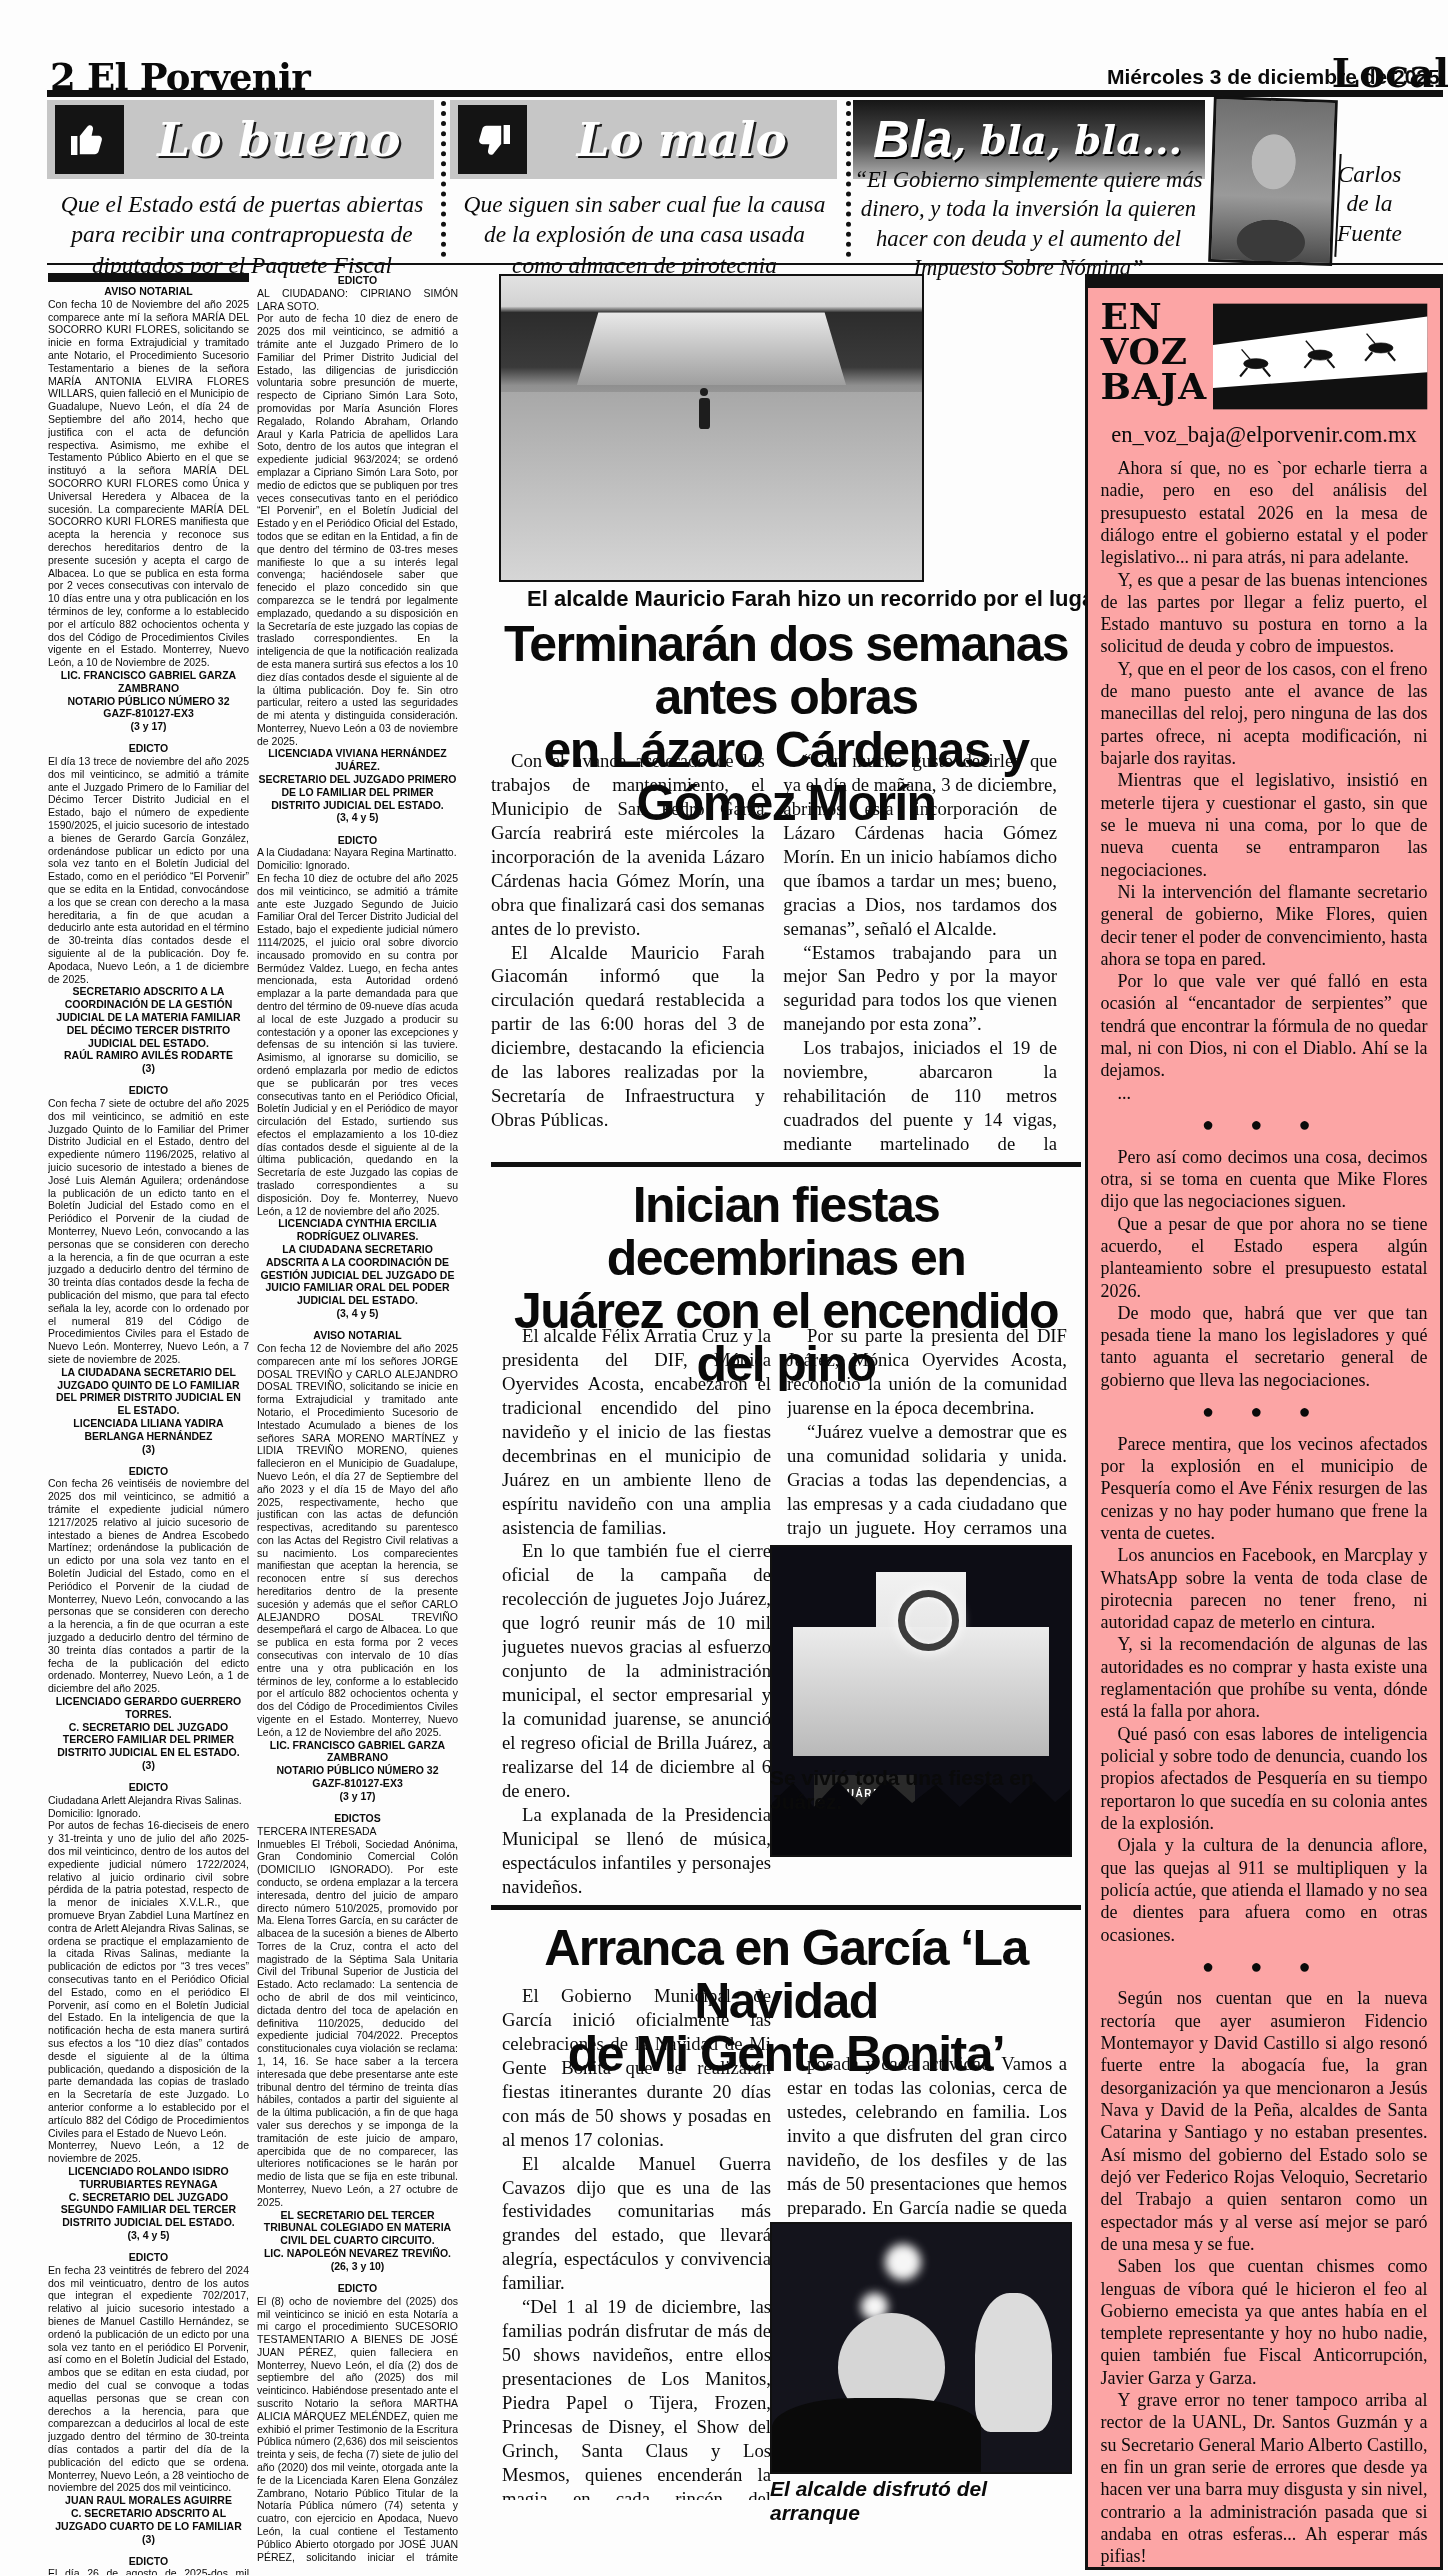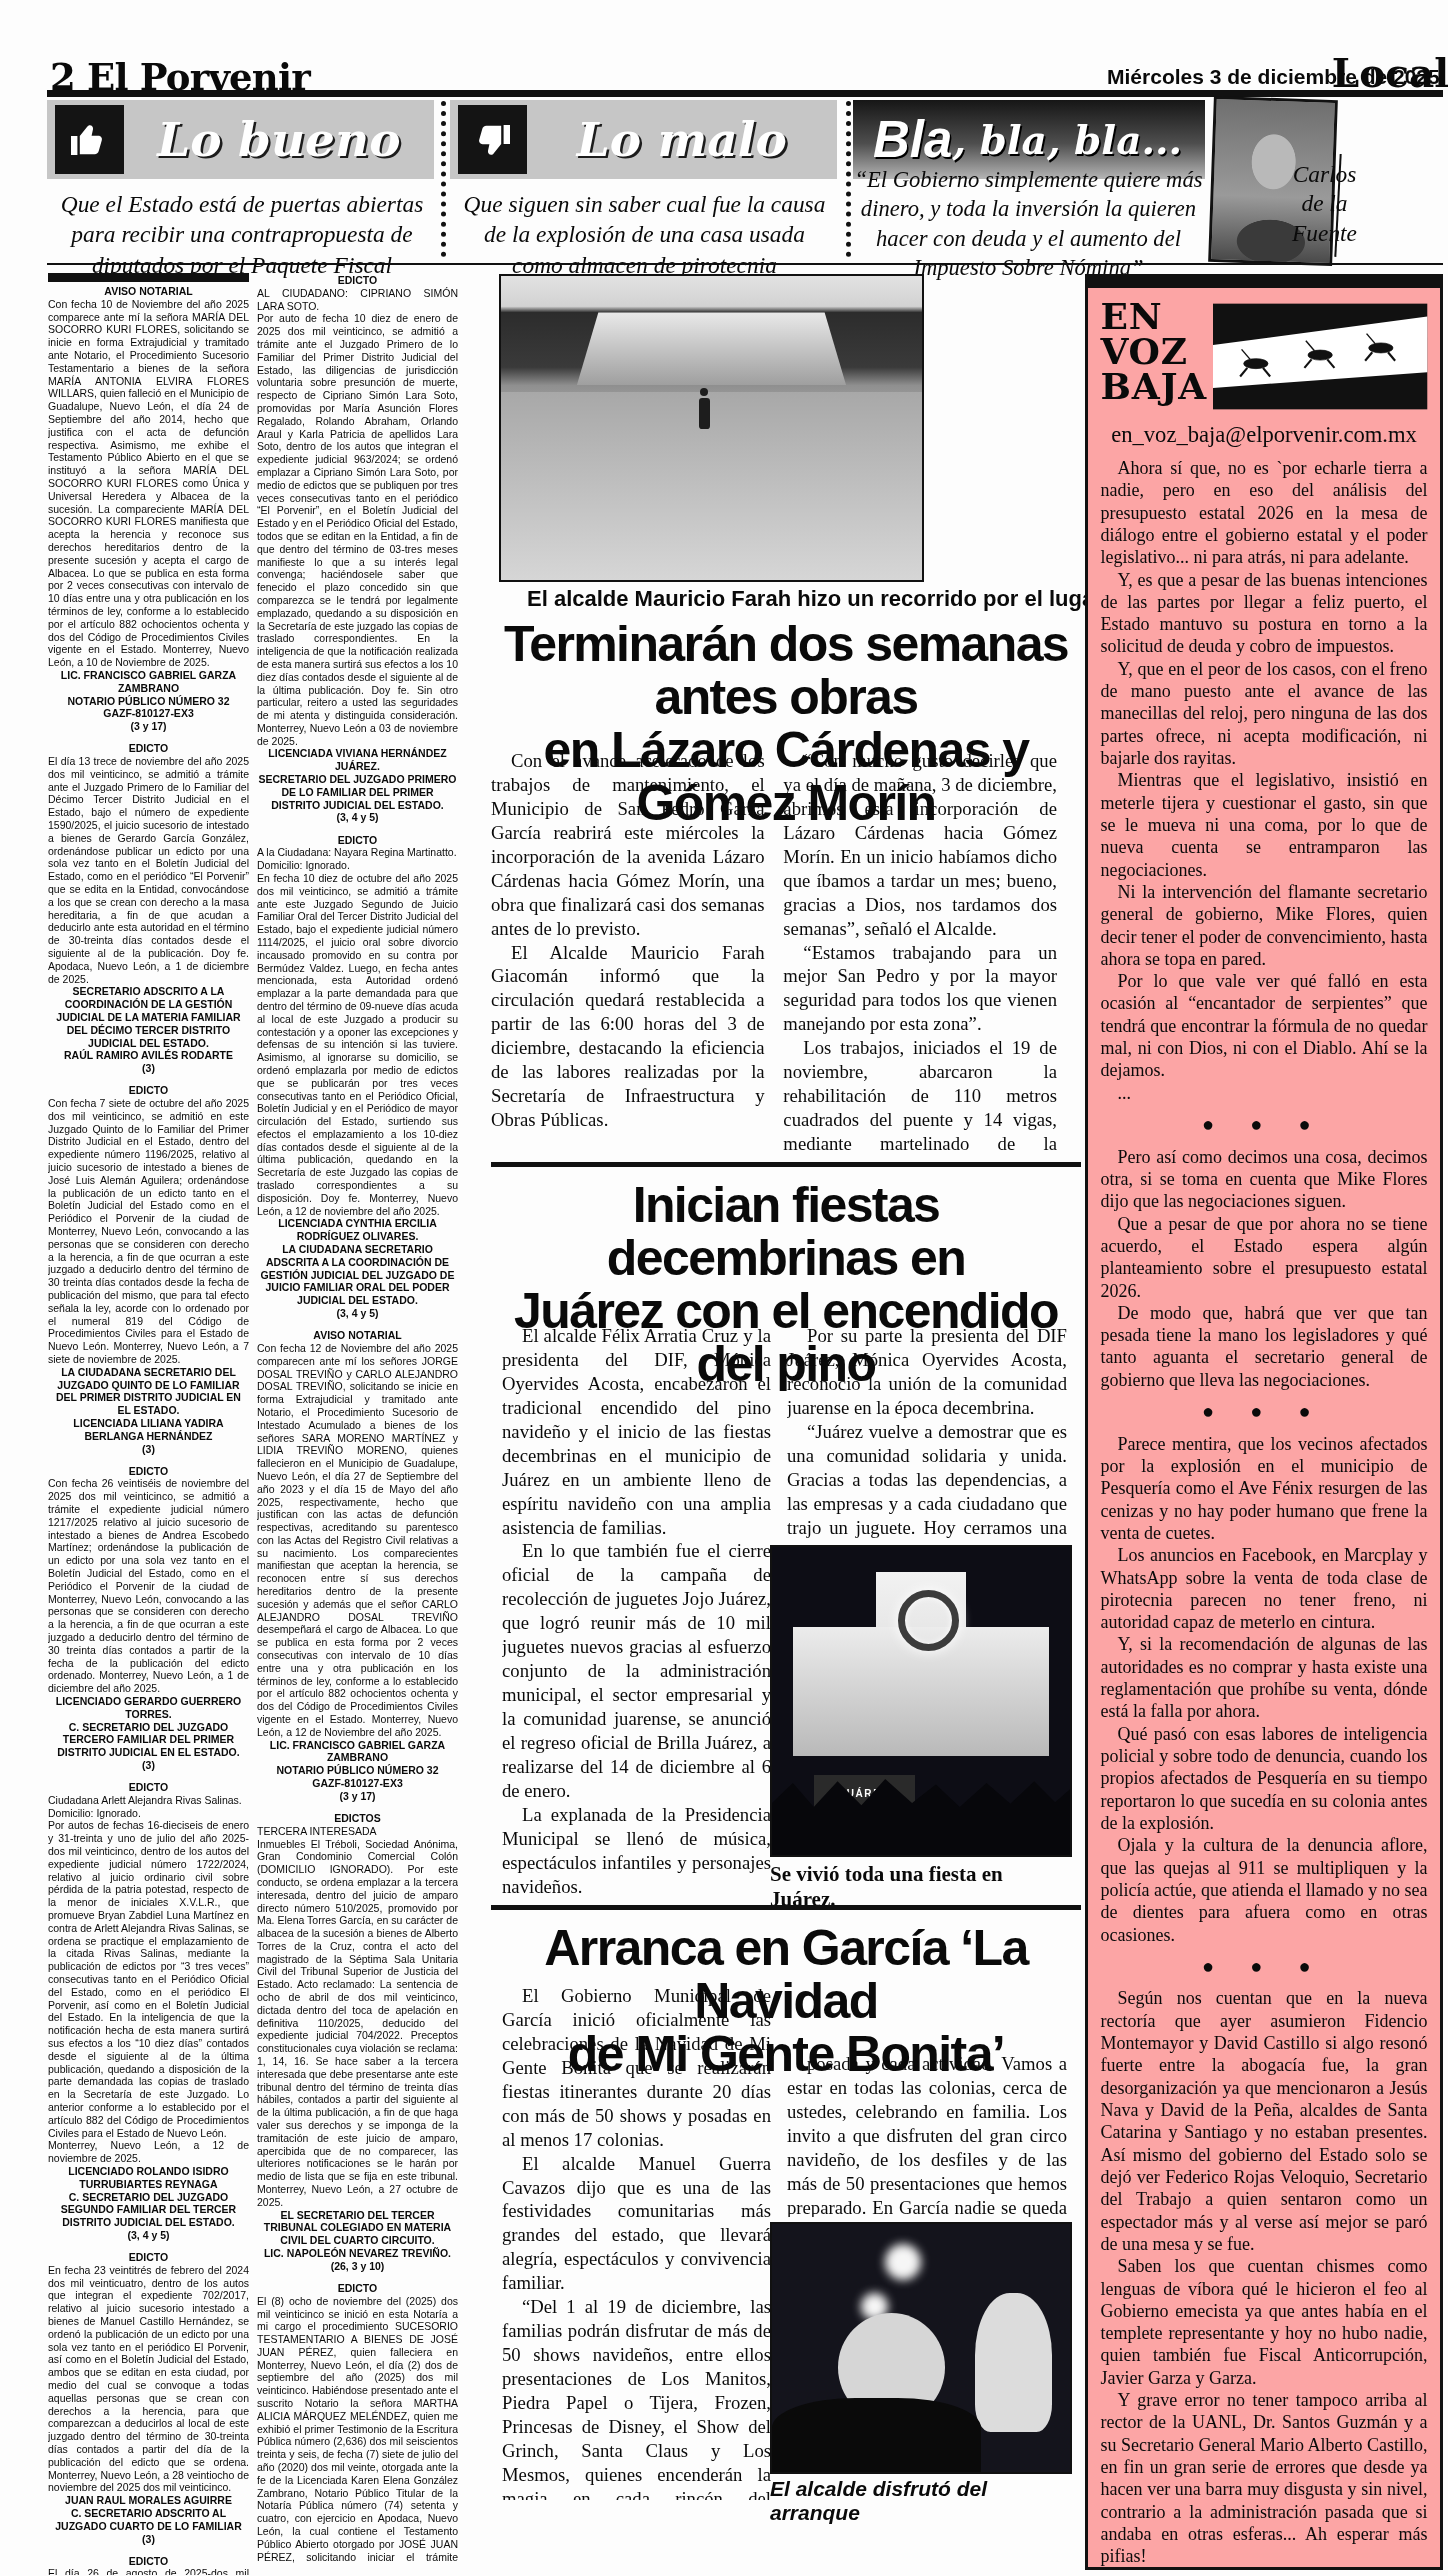--- a/index.html
+++ b/index.html
@@ -29,21 +29,21 @@
             font-size:39px;color:#fff;text-shadow:1.6px 1.6px 0 #000;}
   .vsep{position:absolute;top:101px;height:156px;width:0;border-left:5.5px dotted #111;}
   .quote{position:absolute;font-style:italic;font-size:23.4px;line-height:1.3;text-align:center;}
   .portrait{position:absolute;left:1211px;top:98px;width:118px;height:160px;background:
       radial-gradient(ellipse 36px 45px at 50% 38%,#b9b9b9 60%,transparent 62%),
       radial-gradient(ellipse 48px 31px at 50% 88%,#3a3a3a 70%,transparent 72%),
       linear-gradient(180deg,#6f6f6f,#9a9a9a 60%,#4a4a4a);
       border:3.1px solid #111;transform:rotate(2deg);}
   .author-line{position:absolute;left:1337px;top:154px;width:2.3px;height:103px;background:#111;
       transform:rotate(3deg);}
-  .author{position:absolute;left:1273px;top:160px;width:103px;text-align:center;
+  .author{position:absolute;left:1318px;top:160px;width:103px;text-align:center;
       font-style:italic;font-size:23.4px;line-height:1.25;white-space:pre-line;}
   .mid-rule{position:absolute;left:47px;right:6.2px;top:263px;height:2.3px;background:#111;}
   
   .legal{position:absolute;width:201px;font-family:"Liberation Sans",sans-serif;
          font-size:10.5px;line-height:1.22;text-align:justify;overflow:hidden;height:2290px;top:285px;}
   .legal-bar{position:absolute;left:48px;top:273px;width:201px;height:9.3px;background:#111;}
   .lblock{margin-bottom:9.3px;}
   .ltitle{text-align:center;font-weight:bold;}
   .lbody{white-space:pre-line;}
   .lsig{text-align:center;font-weight:bold;white-space:pre-line;}
@@ -270,21 +270,21 @@
       <p>Por su parte la presienta del DIF Juárez, Mónica Oyervides Acosta, reconoció la unión de la comunidad juarense en la época decembrina.</p>
       <p>“Juárez vuelve a demostrar que es una comunidad solidaria y unida. Gracias a todas las dependencias, a las empresas y a cada ciudadano que trajo un juguete. Hoy cerramos una campaña histórica que llevará alegría a miles de niñas y niños esta Navidad”, expresó Oyervides.</p>
     </div>
   <div class="photo-frame juarez">
     <div class="tower"></div>
     <div class="facade"></div>
     <div class="wreath"></div>
     <div class="sign">JUÁREZ</div>
     <div class="crowd"></div>
   </div>
-  <div class="caption" style="left:770px;top:1862px;width:301px;font-family:Liberation Serif, serif;">Se vivió toda una fiesta en Juárez.</div>
+  <div class="caption" style="left:770px;top:1766px;width:301px;">Se vivió toda una fiesta en Juárez.</div>
 
   <div class="divider" style="top:1905px;"></div>
 
   <div class="headline h3">Arranca en García ‘La Navidad
 de Mi Gente Bonita’</div>
   <div class="artbody colL3">
       <p>El Gobierno Municipal de García inició oficialmente las celebraciones de la Navidad de Mi Gente Bonita que se realizarán fiestas itinerantes durante 20 días con más de 50 shows y posadas en al menos 17 colonias.</p>
       <p>El alcalde Manuel Guerra Cavazos dijo que es una de las festividades comunitarias más grandes del estado, que llevará alegría, espectáculos y convivencia familiar.</p>
       <p>“Del 1 al 19 de diciembre, las familias podrán disfrutar de más de 50 shows navideños, entre ellos presentaciones de Los Manitos, Piedra Papel o Tijera, Frozen, Princesas de Disney, el Show del Grinch, Santa Claus y Los Mesmos, quienes encenderán la magia en cada rincón del municipio”, señaló el Munícipe.</p>
     </div>

